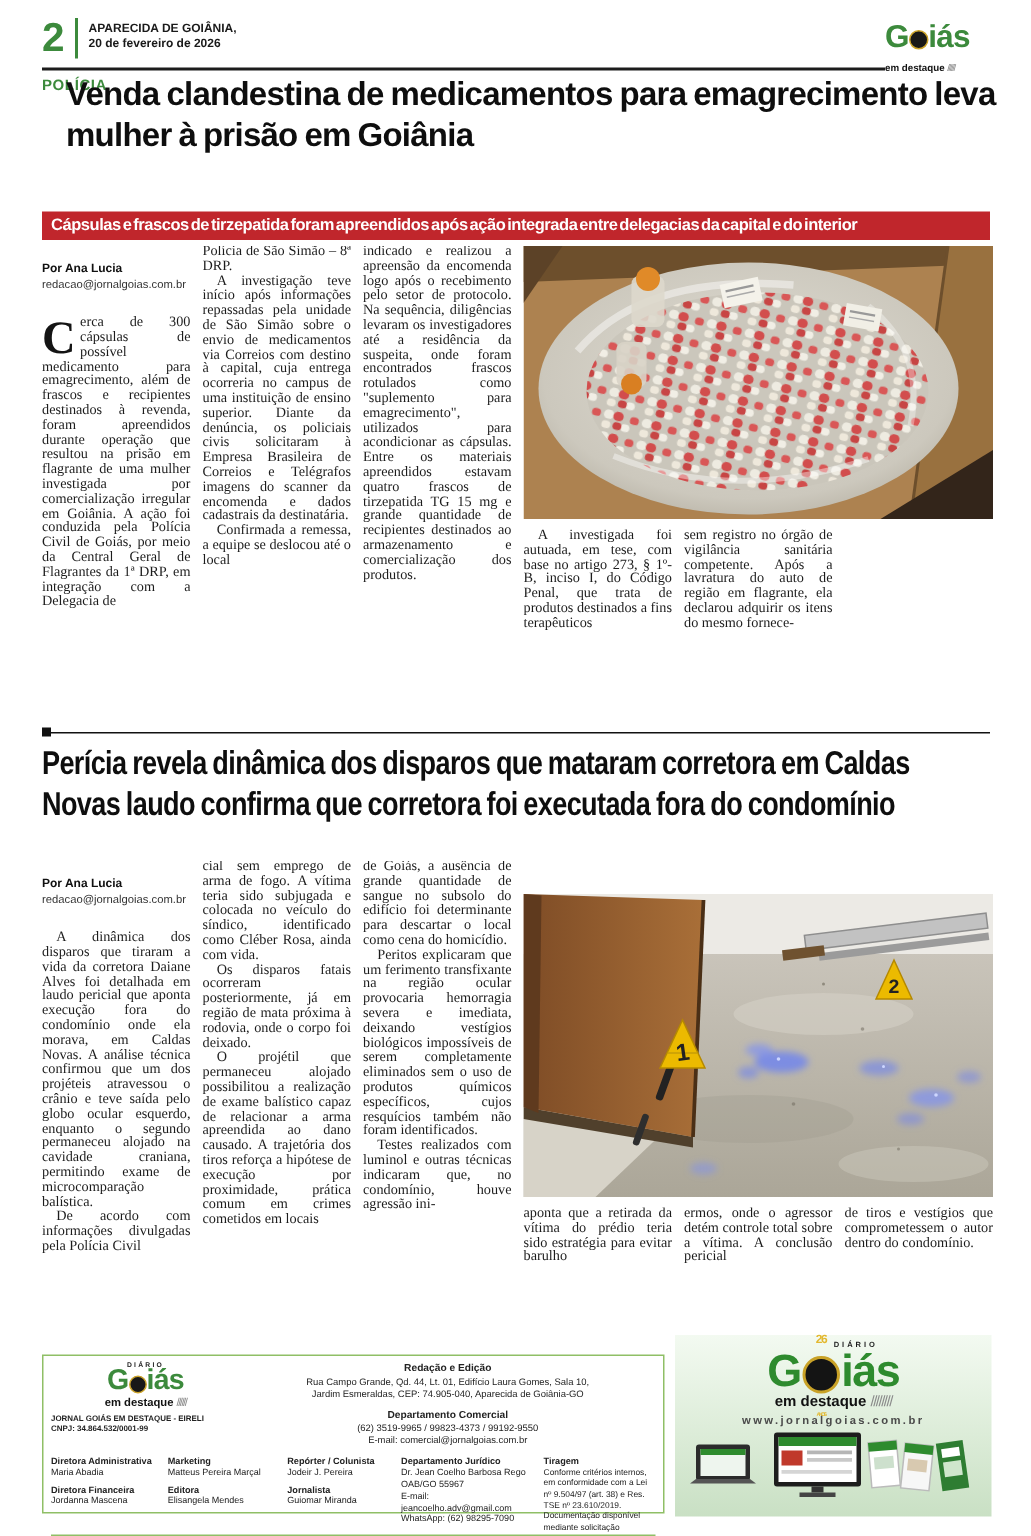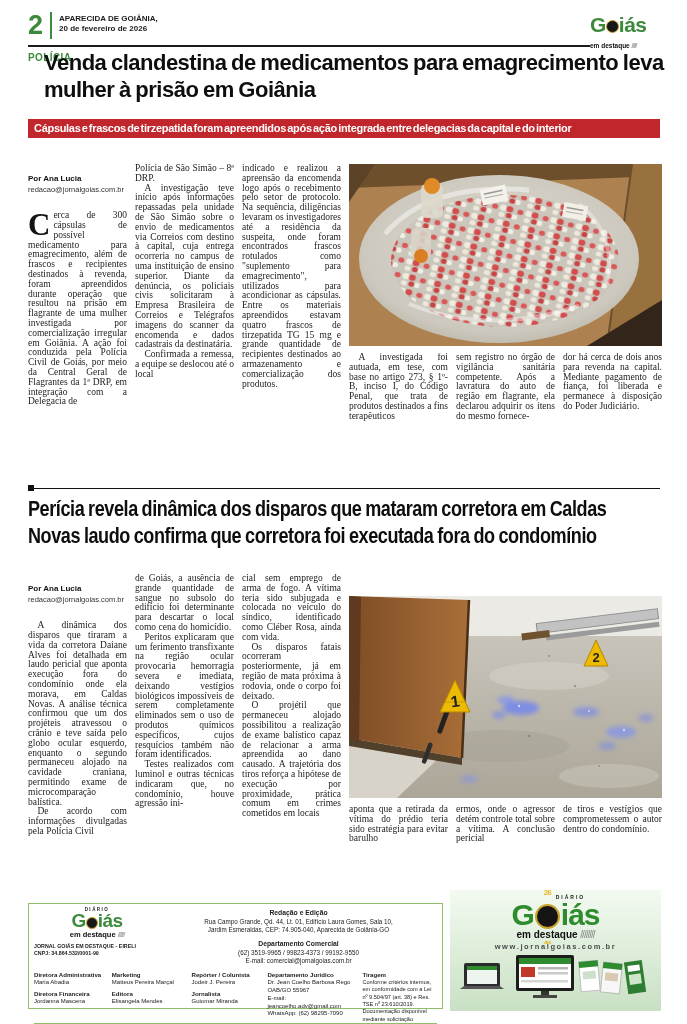--- a/index.html
+++ b/index.html
@@ -17,21 +17,21 @@
   .m-tag{font-size:6.5px;font-weight:800;color:#111;margin-top:6px;white-space:nowrap;}
   .hatch{color:#8a8a8a;font-weight:400;letter-spacing:-1px;}
   .section-label{position:absolute;left:28px;top:52px;font-size:10px;font-weight:700;color:#3c8a3c;letter-spacing:.4px;}
   
   .headline{position:absolute;left:28px;font-weight:800;color:#0e0e0e;font-size:22px;line-height:1.22;
             letter-spacing:-0.5px;word-spacing:-1px;}
   .headline.h1{top:50px;width:632px;margin-left:16px;}
   .headline.h2{top:496px;width:770px;transform:scaleX(0.82);transform-origin:left top;}
   .bar{position:absolute;left:28px;width:620px;padding:3px 6px;font-weight:700;color:#fff;
        font-size:11px;line-height:13px;letter-spacing:-0.3px;word-spacing:-1.5px;white-space:nowrap;overflow:hidden;}
-  .bar.red{top:119px;background:#c0262c;}
+  .bar.red{top:141px;background:#c0262c;}
   .bar.black{top:566px;background:#0d0d0d;}
   
   .grid{position:absolute;left:28px;width:632px;display:flex;gap:8px;}
   .grid.a1{top:164px;height:320px;}
   .grid.a2{top:574px;height:326px;}
   .col{width:99px;flex:0 0 99px;font-family:"Liberation Serif",serif;font-size:9.5px;line-height:9.8px;
        text-align:justify;color:#1c1c1c;white-space:pre-line;overflow:hidden;overflow-wrap:break-word;}
   .byline{font-family:"Liberation Sans",sans-serif;white-space:normal;margin-bottom:7px;}
   .byline .b-name{font-size:8px;font-weight:800;color:#101010;}
   .byline .b-mail{font-size:7.5px;color:#333;margin-top:1px;word-break:break-all;}
@@ -156,46 +156,45 @@
           </g>
         <g transform="rotate(10 226 48)">
             <rect x="214" y="40" width="24" height="15" fill="#f1efe6"></rect>
             <line x1="217" y1="45" x2="234" y2="45" stroke="#999" stroke-width="1.5"></line>
             <line x1="217" y1="49" x2="234" y2="49" stroke="#aaa" stroke-width="1"></line>
           </g>
       </svg>
       <div class="under">
         <div class="col"> A investigada foi autuada, em tese, com base no artigo 273, § 1º-B, inciso I, do Código Penal, que trata de produtos destinados a fins terapêuticos</div>
         <div class="col">sem registro no órgão de vigilância sanitária competente. Após a lavratura do auto de região em flagrante, ela declarou adquirir os itens do mesmo fornece-</div>
-        <div class="col">dor há cerca de dois anos para revenda na capital. Mediante pagamento de fiança, foi liberada e permanece à disposição do Poder Judiciário.</div>
       </div>
     </div>
   </div>
 
   <div class="divider">
       <span class="sq"></span>
     </div>
 
   <div class="headline h2">Perícia revela dinâmica dos disparos que mataram corretora em Caldas Novas laudo confirma que corretora foi executada fora do condomínio</div>
 
   <div class="grid a2">
     <div class="col">
       <div class="byline">
         <div class="b-name">Por Ana Lucia</div>
         <div class="b-mail">redacao@jornalgoias.com.br</div>
       </div>
       <span> A dinâmica dos disparos que tiraram a vida da corretora Daiane Alves foi detalhada em laudo pericial que aponta execução fora do condomínio onde ela morava, em Caldas Novas. A análise técnica confirmou que um dos projéteis atravessou o crânio e teve saída pelo globo ocular esquerdo, enquanto o segundo permaneceu alojado na cavidade craniana, permitindo exame de microcomparação balística.
  De acordo com informações divulgadas pela Polícia Civil</span>
     </div>
+    <div class="col">cial sem emprego de arma de fogo. A vítima teria sido subjugada e colocada no veículo do síndico, identificado como Cléber Rosa, ainda com vida.
+ Os disparos fatais ocorreram posteriormente, já em região de mata próxima à rodovia, onde o corpo foi deixado.
+ O projétil que permaneceu alojado possibilitou a realização de exame balístico capaz de relacionar a arma apreendida ao dano causado. A trajetória dos tiros reforça a hipótese de execução por proximidade, prática comum em crimes cometidos em locais</div>
     <div class="col">de Goiás, a ausência de grande quantidade de sangue no subsolo do edifício foi determinante para descartar o local como cena do homicídio.
  Peritos explicaram que um ferimento transfixante na região ocular provocaria hemorragia severa e imediata, deixando vestígios biológicos impossíveis de serem completamente eliminados sem o uso de produtos químicos específicos, cujos resquícios também não foram identificados.
  Testes realizados com luminol e outras técnicas indicaram que, no condomínio, houve agressão ini-</div>
-    <div class="col">cial sem emprego de arma de fogo. A vítima teria sido subjugada e colocada no veículo do síndico, identificado como Cléber Rosa, ainda com vida.
- Os disparos fatais ocorreram posteriormente, já em região de mata próxima à rodovia, onde o corpo foi deixado.
- O projétil que permaneceu alojado possibilitou a realização de exame balístico capaz de relacionar a arma apreendida ao dano causado. A trajetória dos tiros reforça a hipótese de execução por proximidade, prática comum em crimes cometidos em locais</div>
     <div class="rightblock a2r">
       <svg class="photo" viewBox="0 0 313 202" preserveAspectRatio="none">
         <defs>
           <linearGradient id="floorg" x1="0" y1="0" x2="0" y2="1">
             <stop offset="0%" stop-color="#c9c4ba"></stop>
               <stop offset="100%" stop-color="#aba698"></stop>
           </linearGradient>
           <linearGradient id="doorg" x1="0" y1="0" x2="1" y2="0">
             <stop offset="0%" stop-color="#7e4c26"></stop>
               <stop offset="100%" stop-color="#a96f38"></stop>

